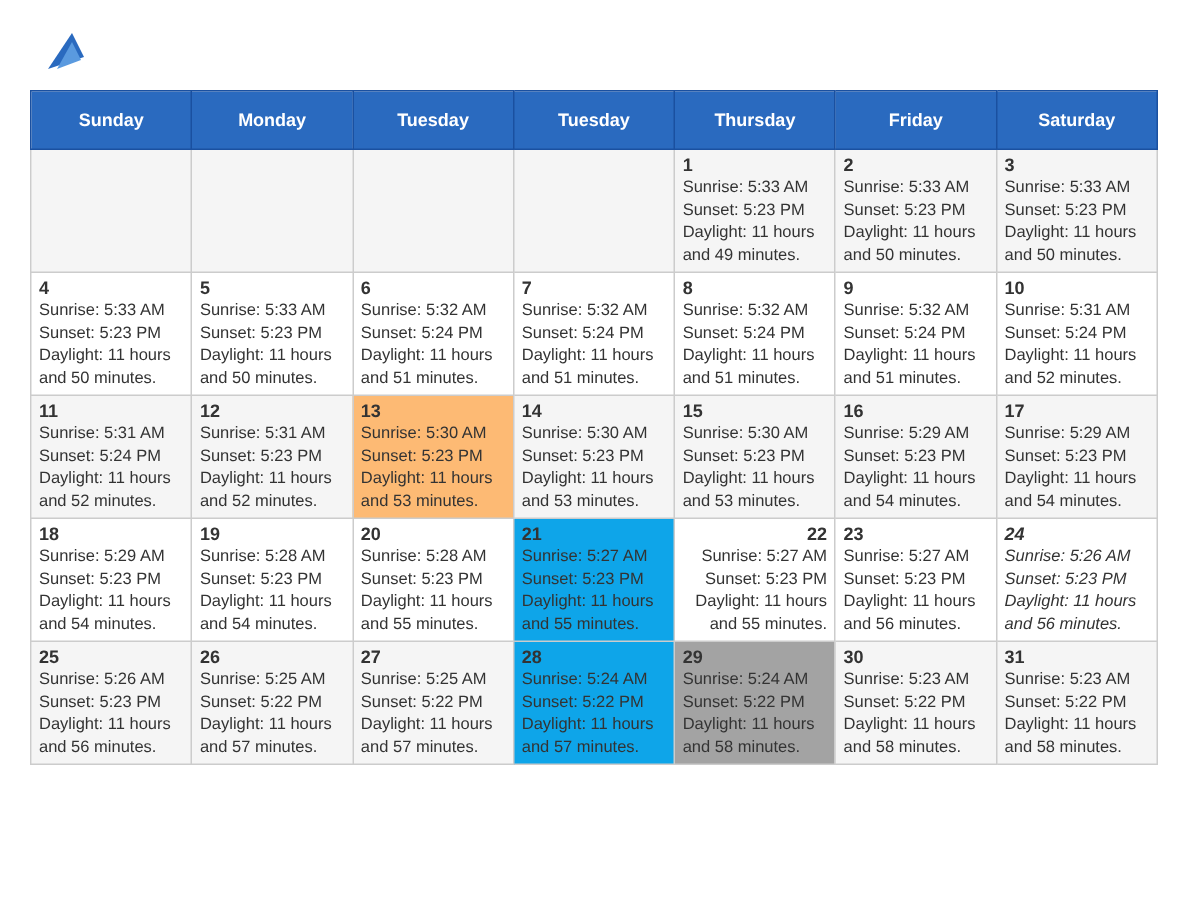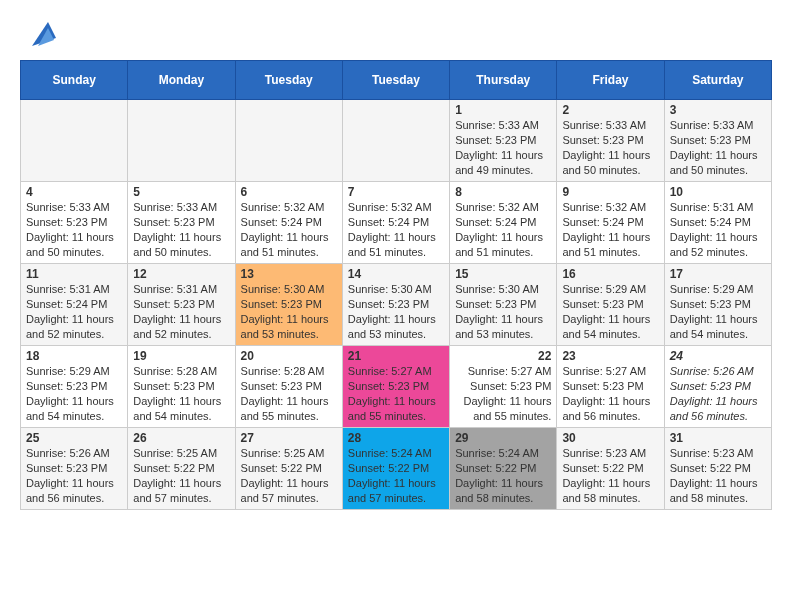--- a/index.html
+++ b/index.html
@@ -272,21 +272,21 @@
 Daylight: 11 hours
 and 54 minutes.</div>
           </td>
           <td style="background: rgb(255, 255, 255);">
             <span class="day-num">20</span>
             <div class="day-info">Sunrise: 5:28 AM
 Sunset: 5:23 PM
 Daylight: 11 hours
 and 55 minutes.</div>
           </td>
-          <td style="background: #ec4899;">
+          <td style="background: #0ea5e9;">
             <span class="day-num">21</span>
             <div class="day-info">Sunrise: 5:27 AM
 Sunset: 5:23 PM
 Daylight: 11 hours
 and 55 minutes.</div>
           </td>
           <td style="background: rgb(255, 255, 255); text-align: right;">
             <span class="day-num">22</span>
             <div class="day-info">Sunrise: 5:27 AM
 Sunset: 5:23 PM

